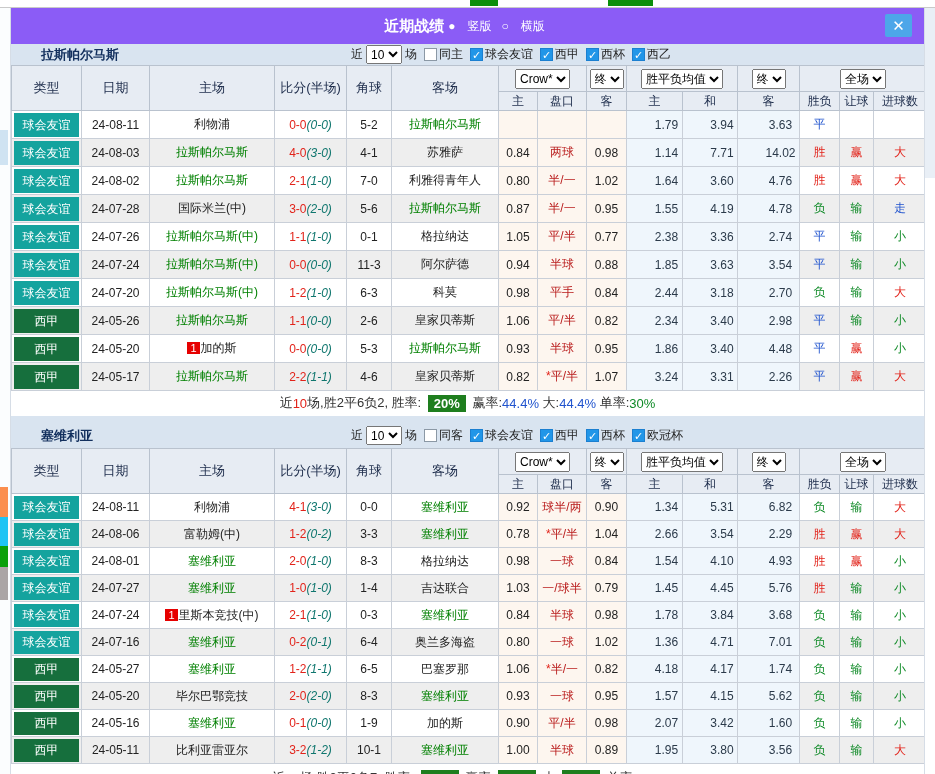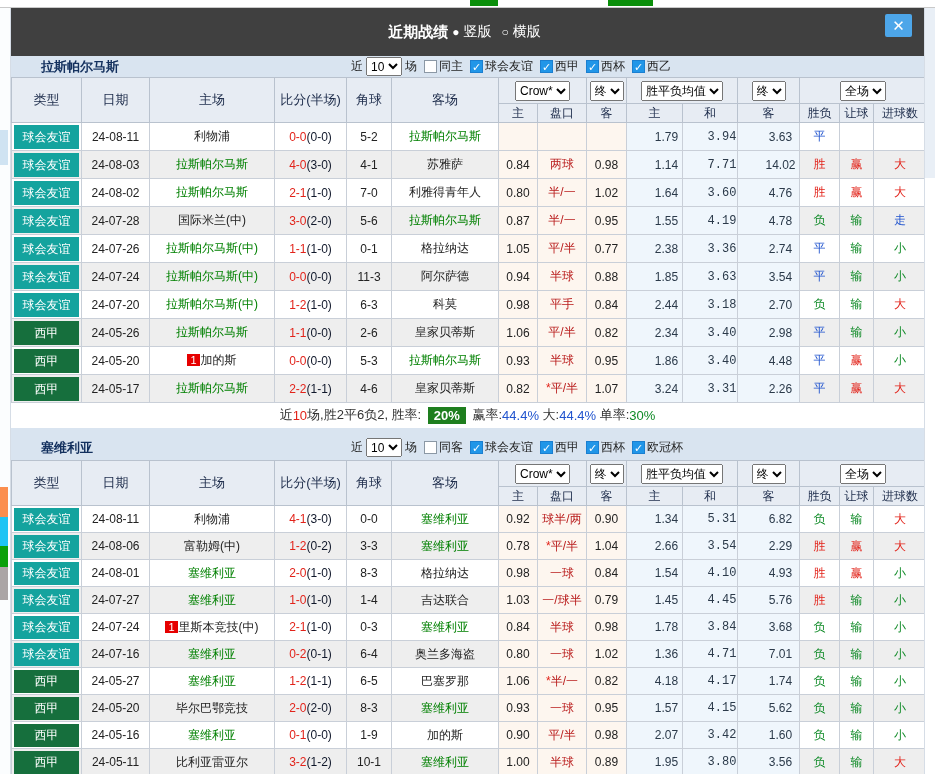--- a/index.html
+++ b/index.html
@@ -9,24 +9,24 @@
   
   .top-strip { position: absolute; top: 0; left: 0; width: 935px; height: 8px; background: #fff; border-bottom: 1px solid #c9c9c9; }
   .top-strip .gbar { position: absolute; top: 0; height: 6px; background: #0b8f0b; }
   .left-strip { position: absolute; top: 8px; left: 0; width: 10px; height: 766px; background: #fbfdfe; }
   .left-strip .blk { position: absolute; left: 0; width: 8px; }
   .right-strip { position: absolute; top: 8px; right: 0; width: 10px; height: 170px; background: #e9eff6; }
 
   
   .modal { position: absolute; left: 10px; top: 8px; width: 915px; height: 766px; background: #fff; overflow: hidden; border-left: 1px solid #d6dde6; border-right: 1px solid #d6dde6; }
 
-  .titlebar { height: 48px; background: #404040; position: relative; display: flex; align-items: center; justify-content: center; color: #fff; }
+  .titlebar { height: 36px; background: #8b5cf6; position: relative; display: flex; align-items: center; justify-content: center; color: #fff; }
   .titlebar .title { font-size: 15px; font-weight: bold; }
   .titlebar .radio-glyph { font-size: 12px; margin-left: 4px; cursor: pointer; }
-  .titlebar .radio-label { font-size: 14px; margin: 0 6px 0 4px; }
+  .titlebar .radio-label { font-size: 12px; margin: 0 6px 0 12px; }
   .close-btn { position: absolute; right: 12px; top: 6px; width: 27px; height: 23px; background: #4da6e9; border-radius: 2px; color: #fff; font-size: 15px; font-weight: bold; text-align: center; line-height: 23px; cursor: pointer; }
 
   .sec-header { background: #d9e4f0; position: relative; display: flex; align-items: center; }
   .sec-header.first { height: 21px; }
   .sec-header.second { height: 32px; padding-top: 7px; margin-top: 1px; }
   .sec-header .team { font-size: 13px; font-weight: bold; color: #13305e; margin-left: 30px; }
   .sec-header .filters { position: absolute; left: 340px; display: flex; align-items: center; font-size: 12px; color: #222; }
   .filters select { font-size: 12px; height: 19px; margin: 0 3px; }
   .cb { display: inline-block; width: 13px; height: 13px; border: 1px solid #8b98a5; background: #fff; vertical-align: -2px; margin: 0 2px 0 7px; font-size: 11px; line-height: 12px; text-align: center; cursor: pointer; }
   .cb.checked { background: #2196e8; border-color: #1b7fd0; color: #fff; font-weight: bold; }
@@ -45,25 +45,25 @@
   tbody td { border: 1px solid #c9cfd8; height: 28px; text-align: center; color: #222; overflow: hidden; white-space: nowrap; }
   .t2 tbody td { height: 27px; }
   tbody tr:nth-child(even) td { background: #eeeeee; }
   tbody td.peach { background: #fdf6ef !important; }
   tbody td.bluebg { background: #eff6fc !important; color: #2b3a4a; padding-left: 24px; }
   .type-badge { display: block; margin: 1px 2px; line-height: 24px; color: #fff; font-size: 12px; }
   .t2 .type-badge { line-height: 23px; }
   .type-badge.friendly { background: #14a39e; }
   .type-badge.league { background: #166f3d; }
   .focus { color: #008000; }
-  .half { color: #0f172a; }
+  .half { color: #0f766e; font-style: italic; }
   .hd { color: #b91c1c; }
   .num-badge { background: #e60000; color: #fff; font-size: 11px; padding: 0 3px; margin-right: 1px; }
   .c-red { color: #e2231a; }
-  .c-blue { color: #2154ce; font-family: Liberation Mono, monospace; }
+  .c-blue { color: #2154ce; }
   .c-green { color: #0e8a26; }
 
   .summary { height: 24px; display: flex; align-items: center; justify-content: center; font-size: 13px; color: #333; background: #fff; }
   .summary span { white-space: pre; }
   .seg-red { color: #e2231a; }
   .seg-blue { color: #2154ce; }
   .seg-green { color: #0e8a26; }
   .seg-badge { background: #1e7e1e; color: #fff; font-weight: bold; padding: 1px 6px; margin: 0 3px; }
   .summary.cutoff { margin-top: 2px; }
 </style>

